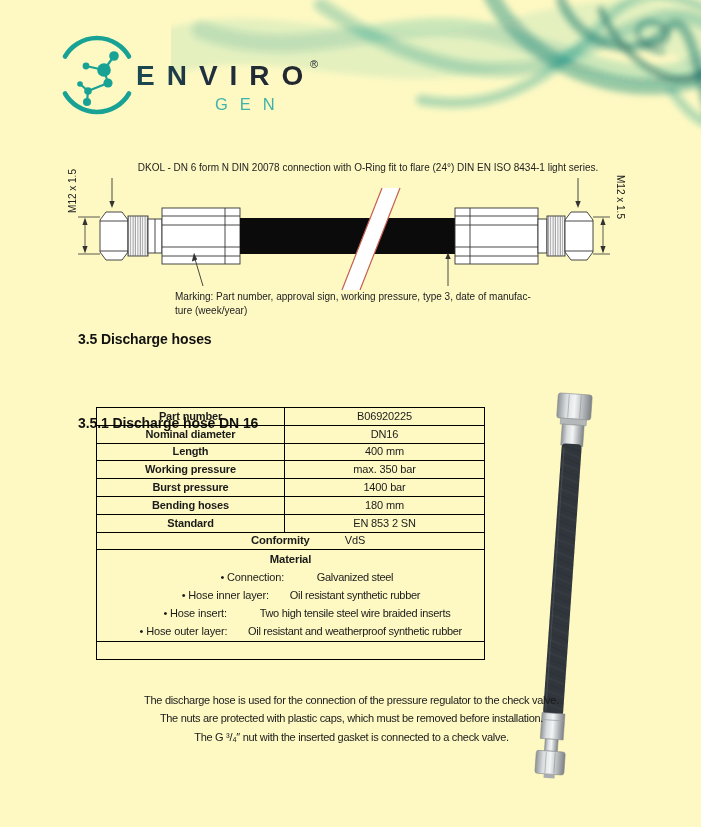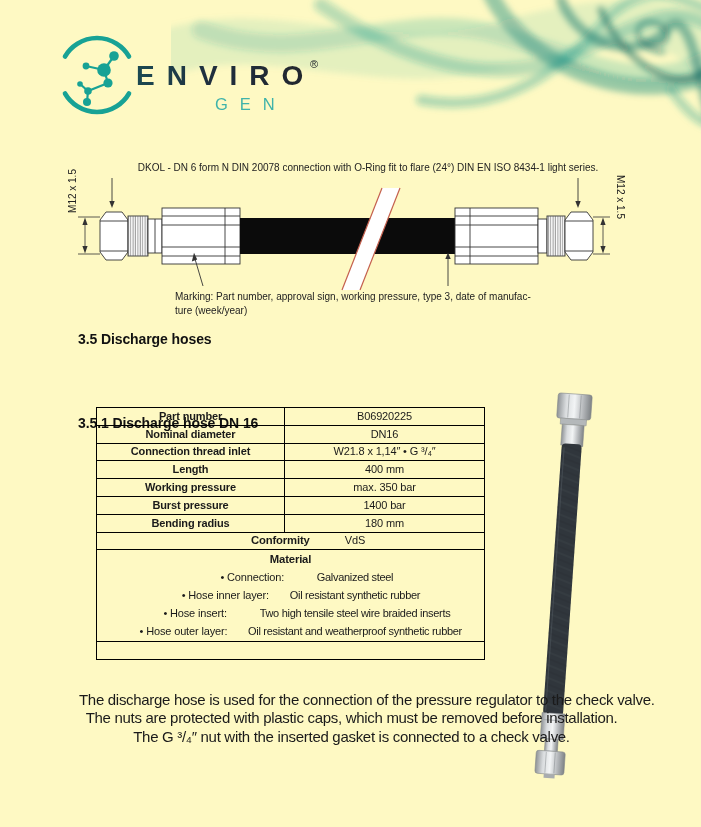--- a/index.html
+++ b/index.html
@@ -33,21 +33,21 @@
   .mat-val{letter-spacing:-0.3px;}
   td.conf-cell{height:15.5px;}
   .conf-lbl{display:inline-block;width:129px;font-weight:bold;font-size:11.3px;}
   td.sliver{height:3px;padding:0;}
 
   
   .photo-svg{position:absolute;left:520px;top:384px;width:135px;height:402px;}
 
   
   .paras{position:absolute;left:79px;top:691px;width:545px;}
-  .paras p{margin:0;font-size:15px;line-height:18.4px;letter-spacing:-0.3px;white-space:nowrap;}
+  .paras p{margin:0;font-size:11px;line-height:18.4px;letter-spacing:-0.3px;white-space:nowrap;}
 </style>
 </head>
 <body>
 
 <div class="page">
 
   <svg class="smoke-svg" viewBox="0 0 530 135" aria-hidden="true">
     <filter id="sblur" x="-20%" y="-60%" width="140%" height="220%">
         <feGaussianBlur stdDeviation="3"></feGaussianBlur>
       </filter>
@@ -187,38 +187,38 @@
       <tbody>
           <tr>
         <td class="lbl">Part number</td>
         <td class="val">B06920225</td>
       </tr>
       <tr>
         <td class="lbl">Nominal diameter</td>
         <td class="val">DN16</td>
       </tr>
       <tr>
-        <td class="lbl">Connection thread inlet</td>
-        <td class="val">W21.8 x 1,14″ • G ³/₄″</td>
-      </tr>
-      <tr>
         <td class="lbl">Length</td>
         <td class="val">400 mm</td>
       </tr>
       <tr>
         <td class="lbl">Working pressure</td>
         <td class="val">max. 350 bar</td>
       </tr>
       <tr>
         <td class="lbl">Burst pressure</td>
         <td class="val">1400 bar</td>
       </tr>
       <tr>
-        <td class="lbl">Bending radius</td>
+        <td class="lbl">Bending hoses</td>
         <td class="val">180 mm</td>
+      </tr>
+      <tr>
+        <td class="lbl">Standard</td>
+        <td class="val">EN 853 2 SN</td>
       </tr>
       <tr>
         <td class="conf-cell" colspan="2">
           <span class="conf-lbl">Conformity</span><span>VdS</span>
         </td>
       </tr>
       <tr>
         <td class="material-cell" colspan="2">
           <div class="mat-header">Material</div>
           <div class="mat-line">

